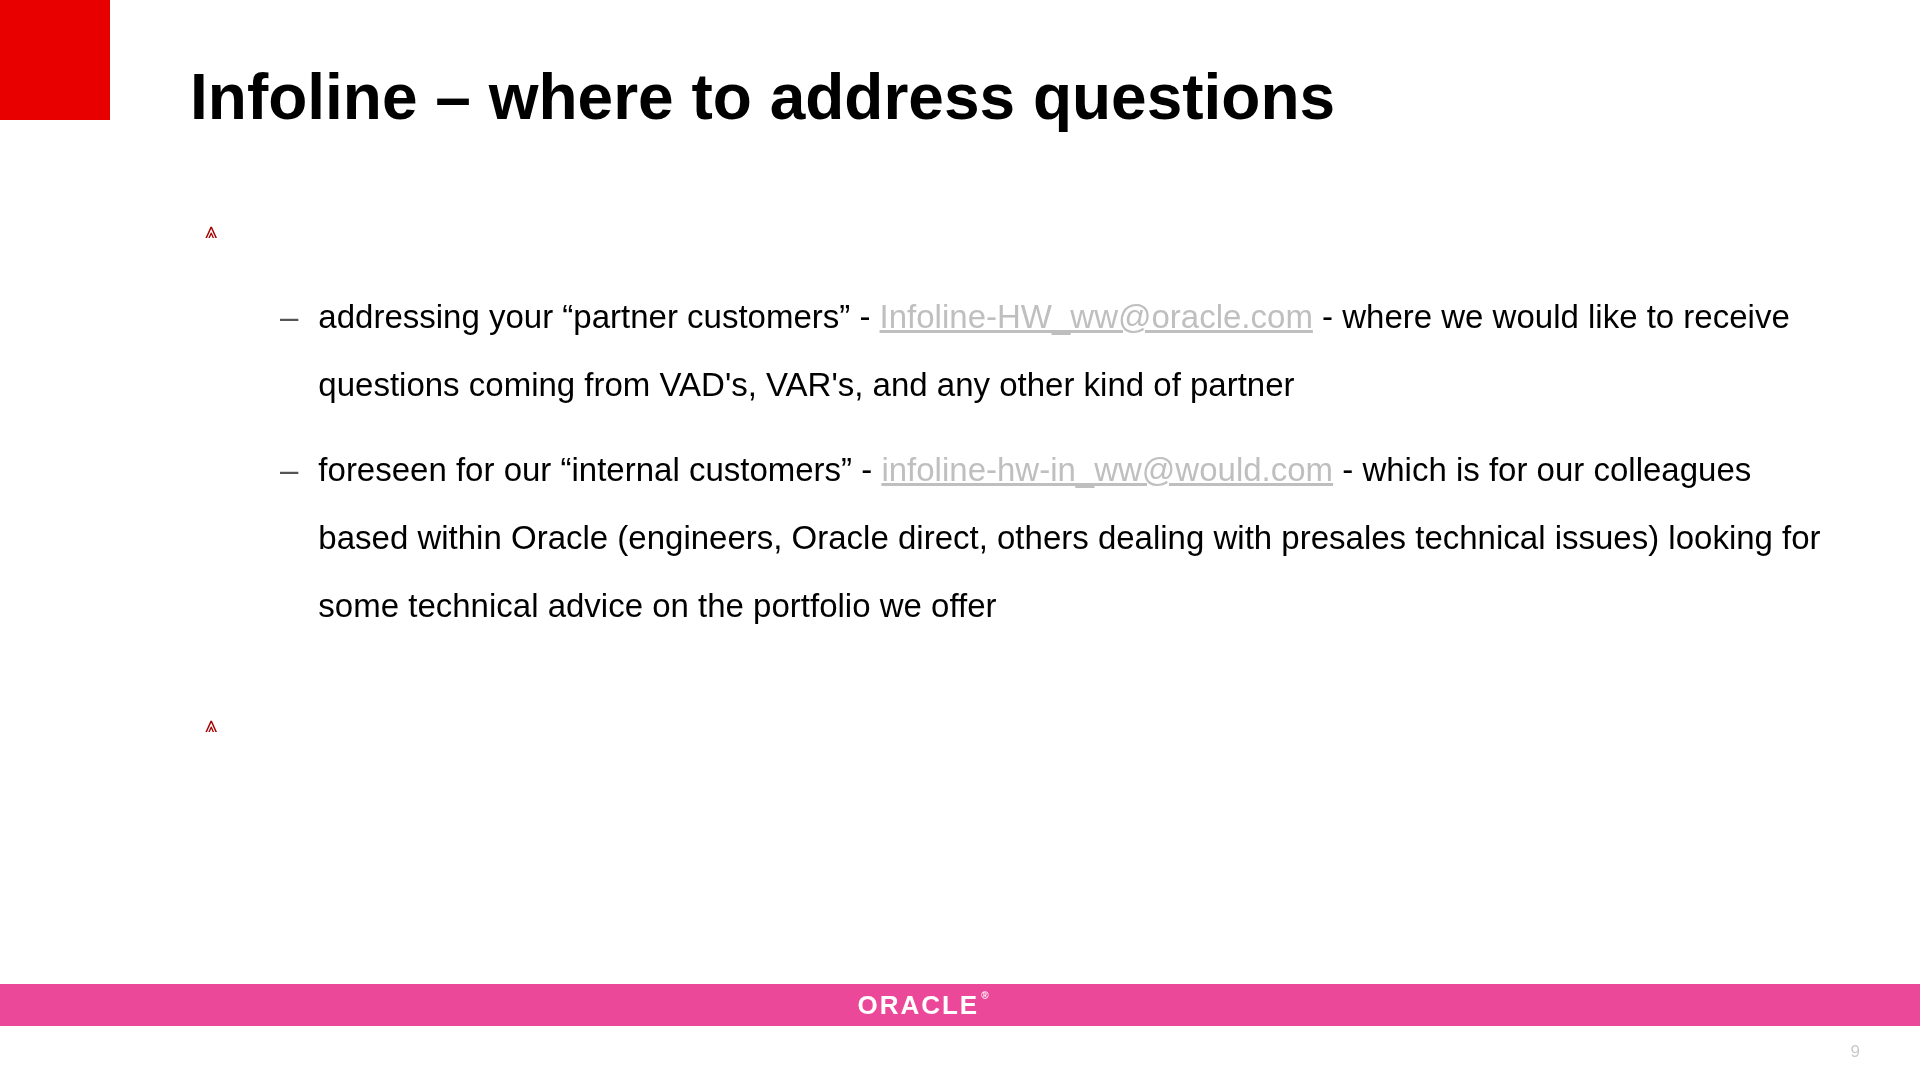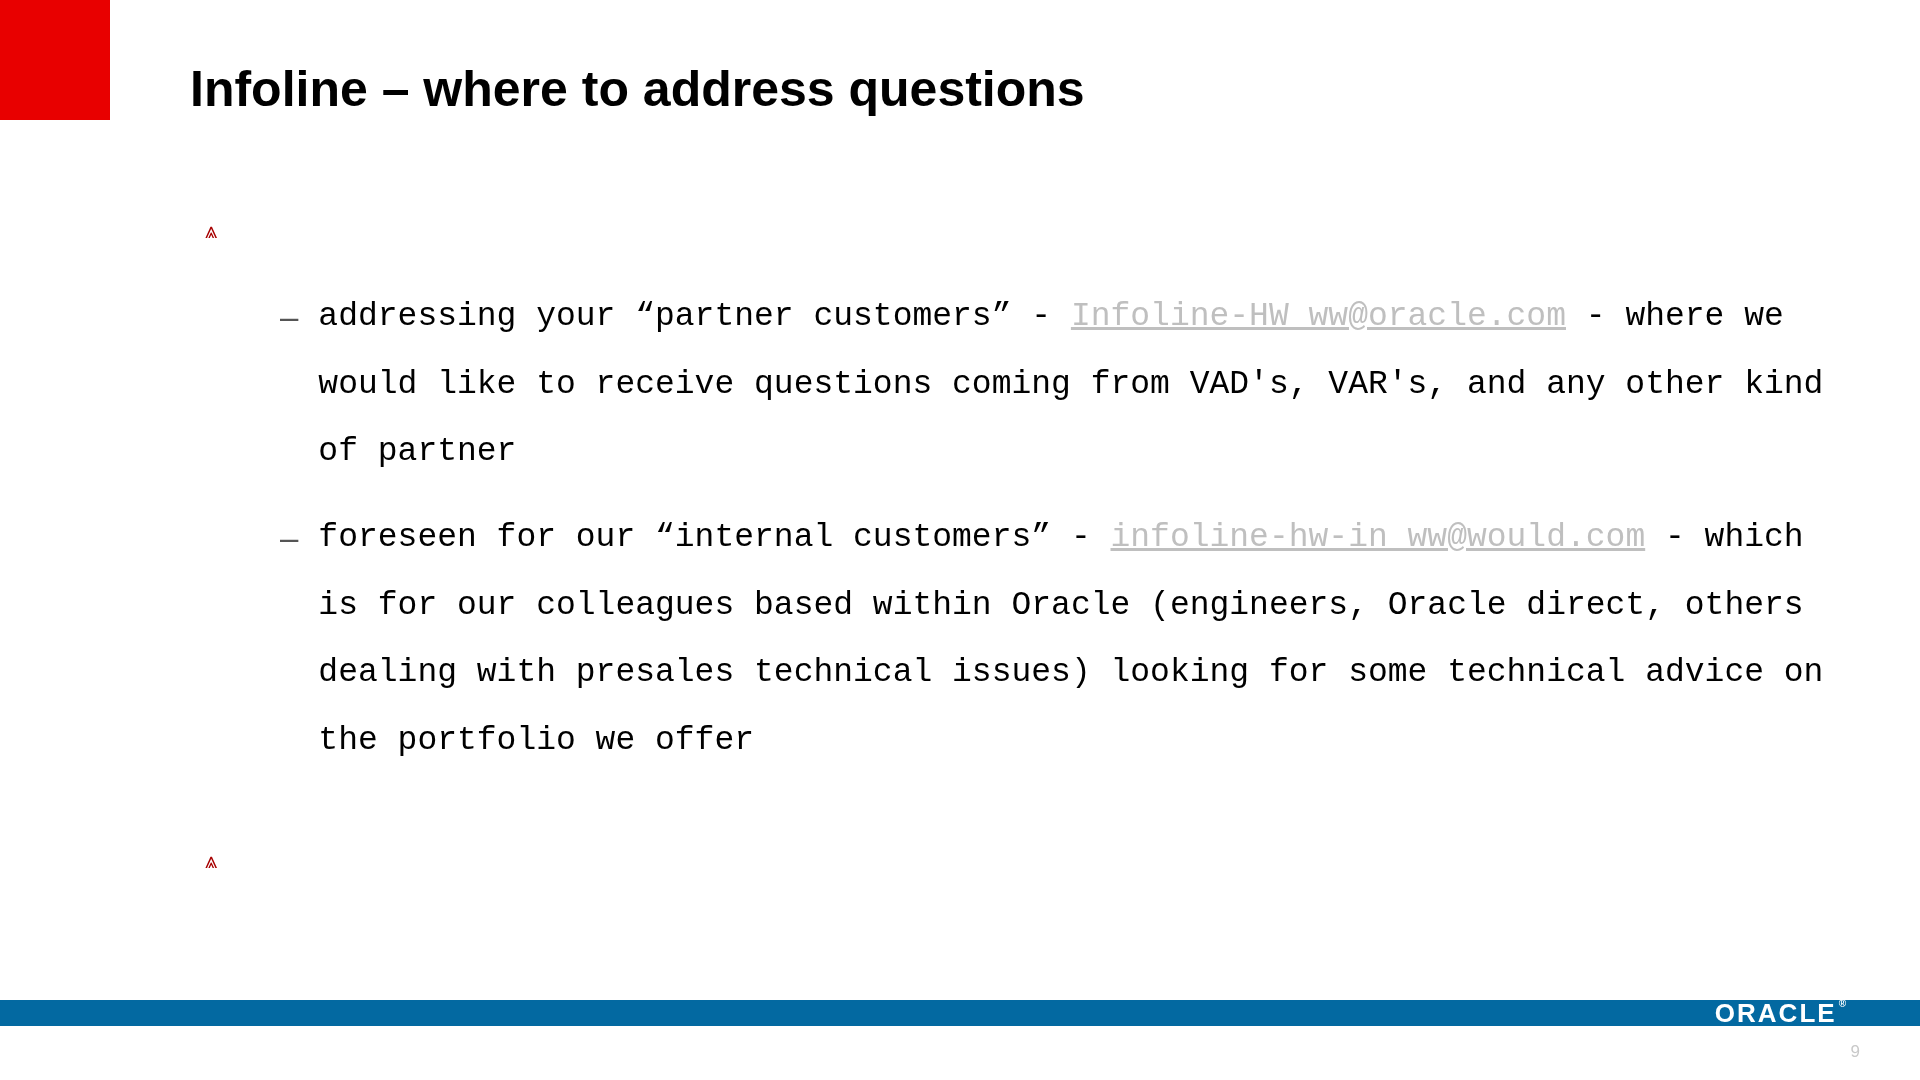--- a/index.html
+++ b/index.html
@@ -13,21 +13,21 @@
     width: 110px;
     height: 120px;
     background: #e80000;
   }
 
   
   .title {
     position: absolute;
     top: 60px;
     left: 190px;
-    font-size: 50px;
+    font-size: 64px;
     font-weight: bold;
     color: #000;
   }
 
   
   .body {
     position: absolute;
     top: 205px;
     left: 205px;
     right: 80px;
@@ -57,40 +57,40 @@
     align-items: flex-start;
     font-size: 33px;
     line-height: 2.05;
     margin-bottom: 18px;
   }
   .dash {
     color: #555;
     margin-right: 20px;
     flex: 0 0 auto;
   }
-  .sub-text { flex: 1 1 auto; font-family: Liberation Mono, monospace; }
+  .sub-text { flex: 1 1 auto; }
 
   a.email {
     color: #bfbfbf;
     text-decoration: underline;
   }
 
   .bullet-row.second { margin-top: 60px; }
 
   
   .footer-band {
     position: absolute;
     left: 0;
     right: 0;
     bottom: 54px;
-    height: 26px;
-    background: #0369a1;
+    height: 42px;
+    background: #ec4899;
     display: flex;
     align-items: center;
-    justify-content: flex-end;
+    justify-content: center;
     padding-right: 72px;
   }
   .oracle-logo {
     color: #fff;
     font-family: Arial, Helvetica, sans-serif;
     font-size: 26px;
     font-weight: 600;
     letter-spacing: 2px;
     position: relative;
   }

